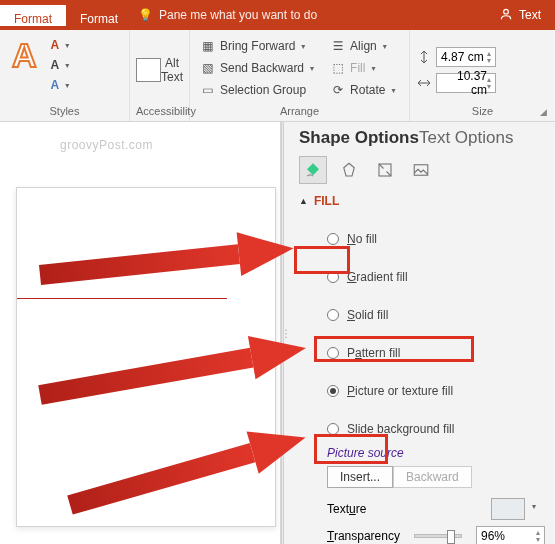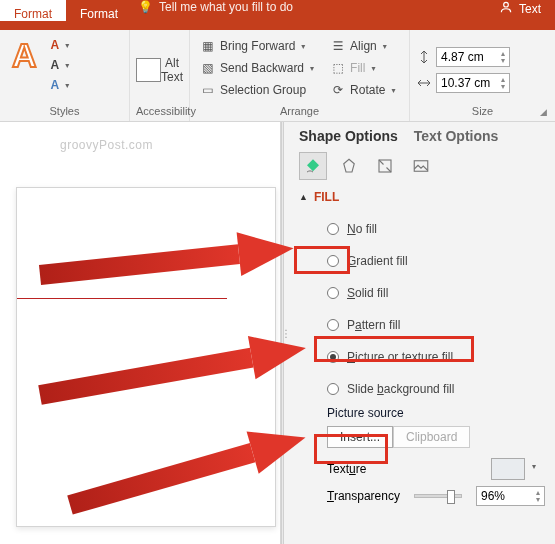--- a/index.html
+++ b/index.html
@@ -11,21 +11,21 @@
     font-size: 12px;
     background: #fff;
     overflow: hidden;
     position: relative;
   }
   
   .ribbon-tabs {
     background: #c43e1c;
     height: 30px;
     display: flex;
-    align-items: flex-start;
+    align-items: center;
     color: #fff;
   }
   .tab {
     padding: 7px 14px 0;
     cursor: pointer;
   }
   .tab-active {
     background: #fff;
     color: #c43e1c;
   }
@@ -87,21 +87,21 @@
   }
   .stack { display:flex; flex-direction:column; gap:2px; padding-top:2px; }
   .mini-icon {
     width:16px; height:16px; display:inline-flex; align-items:center; justify-content:center;
     color:#555;
   }
   .size-row {
     display:flex; align-items:center; gap:4px; margin:3px 0;
   }
   .size-box {
-    width:74px; height:20px; border:1px solid #aaa; background:#fff;
+    width:60px; height:20px; border:1px solid #aaa; background:#fff;
     font-size:12px; padding:1px 4px; display:flex; align-items:center; justify-content:space-between;text-align:right;
   }
   .spinner { color:#888; font-size:8px; line-height:7px; display:flex; flex-direction:column; }
   
   .doc-area {
     position: absolute;
     top: 122px; left:0; width:252px; bottom:0;
     background:#fff;
   }
   .watermark {
@@ -134,45 +134,45 @@
     border-right:1px solid #d0d0d0;
     background:#e9e9e9;
   }
   .dots { position:absolute; left:-1px; top:50%; color:#999; font-size:10px; transform:translateY(-50%); }
   .pane-title {
     color:#555; font-size:18px; font-weight:400; margin:4px 0 8px;
     display:flex; align-items:center;
   }
   .pane-title .dd { margin-left:auto; color:#777; font-size:11px; }
   .pane-close { color:#666; padding-left:10px; }
-  .pane-tabs { display:flex; gap:16px; font-weight:600; color:#333; font-size:14px; margin-bottom:8px;}
+  .pane-tabs { display:flex; font-weight:600; color:#333; font-size:17px; margin-bottom:8px;}
   .pane-iconrow { display:flex; gap:8px; margin-bottom:10px;}
   .pane-iconrow .picon {
     width:28px; height:28px; border:1px solid transparent;
     display:flex; align-items:center; justify-content:center;
     background:#f3f3f3;
   }
   .pane-iconrow .picon.active { border:1px solid #bbb; background:#e4e4e4; }
   .section-head {
     display:flex; align-items:center; gap:6px;
     font-weight:600; color:#c43e1c; font-size:12px; text-transform:uppercase;
     margin: 4px 0 8px;
   }
   .section-head .tri { font-size:9px; color:#333; }
-  .radio-row { display:flex; align-items:center; gap:8px; margin:18px 0 6px 28px; color:#444; }
+  .radio-row { display:flex; align-items:center; gap:8px; margin:24px 0 6px 28px; color:#444; }
   .radio {
     width:12px; height:12px; border-radius:50%;
     border:1px solid #777; display:inline-block; flex:none;
     position:relative; background:#fff;
   }
   .radio.checked::after {
     content:""; position:absolute; inset:2px; border-radius:50%; background:#444;
   }
   .acc { text-decoration: underline; }
-  .subhead { margin:10px 0 6px 28px; color:#0f172a; }
+  .subhead { margin:10px 0 6px 28px; color:#4c1d95;font-style:italic; }
   .btnrow { display:flex; margin:0 0 10px 28px; }
   .btn {
     border:1px solid #aaa; background:#fdfdfd; padding:3px 12px; color:#333;
   }
   .btn-disabled { color:#aaa; border-color:#ccc; }
   .field-row { display:flex; align-items:center; margin:6px 0 6px 28px; gap:8px; }
   .texture-chip {
     width:34px; height:22px; border:1px solid #aaa; background:#e9ecef;
     position:relative;
   }
@@ -196,21 +196,21 @@
   svg.overlay { position:absolute; inset:0; width:555px; height:544px; pointer-events:none; }
 </style>
 </head>
 <body>
 
 <div class="ribbon-tabs">
   <div class="tab tab-active">Format</div>
   <div class="tab">Format</div>
   <div class="tell-me">
     <span>💡</span>
-    <span>Tell me what you fill to do</span>
+    <span>Pane me what you want to do</span>
   </div>
   <div class="share">
     <span>
       <svg width="14" height="14" viewBox="0 0 24 24" fill="none" stroke="#fff" stroke-width="2">
           <circle cx="12" cy="8" r="4"></circle>
           <path d="M4 21c0-4 4-6 8-6s8 2 8 6"></path>
         </svg>
     </span>
     <span>Text</span>
   </div>
@@ -323,21 +323,21 @@
     <div class="redline"></div>
   </div>
 </div>
 
 <div class="pane">
   <div class="pane-divider">
       <span class="dots">⋮</span>
     </div>
   <div class="pane-tabs">
     <span>Shape Options</span>
-    <span style="font-weight:700;color:#666">Text Options</span>
+    <span style="font-weight:400;color:#666">Text Options</span>
   </div>
   <div class="pane-iconrow">
     <div class="picon active">
       <svg width="18" height="18" viewBox="0 0 24 24">
           <path fill="#3c8" d="M12 3l8 8-8 8-8-8z"></path>
           <path stroke="#555" fill="none" d="M4 20c3-2 5-2 8 0"></path>
         </svg>
     </div>
     <div class="picon">
       <svg width="18" height="18" viewBox="0 0 24 24" fill="none" stroke="#777" stroke-width="1.5">
@@ -384,21 +384,21 @@
       <span><span class="acc">P</span>icture or texture fill</span>
   </div>
   <div class="radio-row">
     <span class="radio"></span>
       <span>Slide <span class="acc">b</span>ackground fill</span>
   </div>
 
   <div class="subhead">Picture source</div>
   <div class="btnrow">
     <div class="btn">Insert...</div>
-    <div class="btn btn-disabled">Clipboard</div>
+    <div class="btn btn-disabled">Backward</div>
   </div>
 
   <div class="field-row">
     <span>Text<span class="acc">u</span>re</span>
     <span style="flex:1"></span>
     <span class="texture-chip"></span>
     <span style="width:12px"></span>
   </div>
 
   <div class="field-row">

